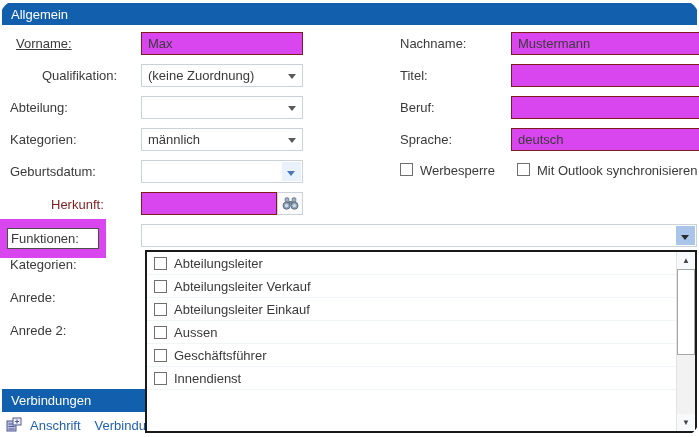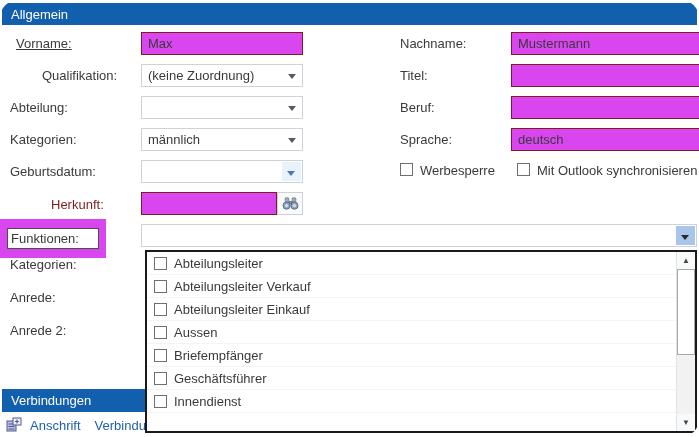--- a/index.html
+++ b/index.html
@@ -198,24 +198,20 @@
       <div class="dd-item">
         <span class="cb"></span>
         <span>Abteilungsleiter Einkauf</span>
       </div>
       <div class="dd-item">
         <span class="cb"></span>
         <span>Aussen</span>
       </div>
       <div class="dd-item">
         <span class="cb"></span>
-        <span>Briefempfänger</span>
-      </div>
-      <div class="dd-item">
-        <span class="cb"></span>
         <span>Geschäftsführer</span>
       </div>
       <div class="dd-item">
         <span class="cb"></span>
         <span>Innendienst</span>
       </div>
     </div>
     <div class="scrollbar">
       <div class="sb-btn sb-up">
         <span>▲</span>

